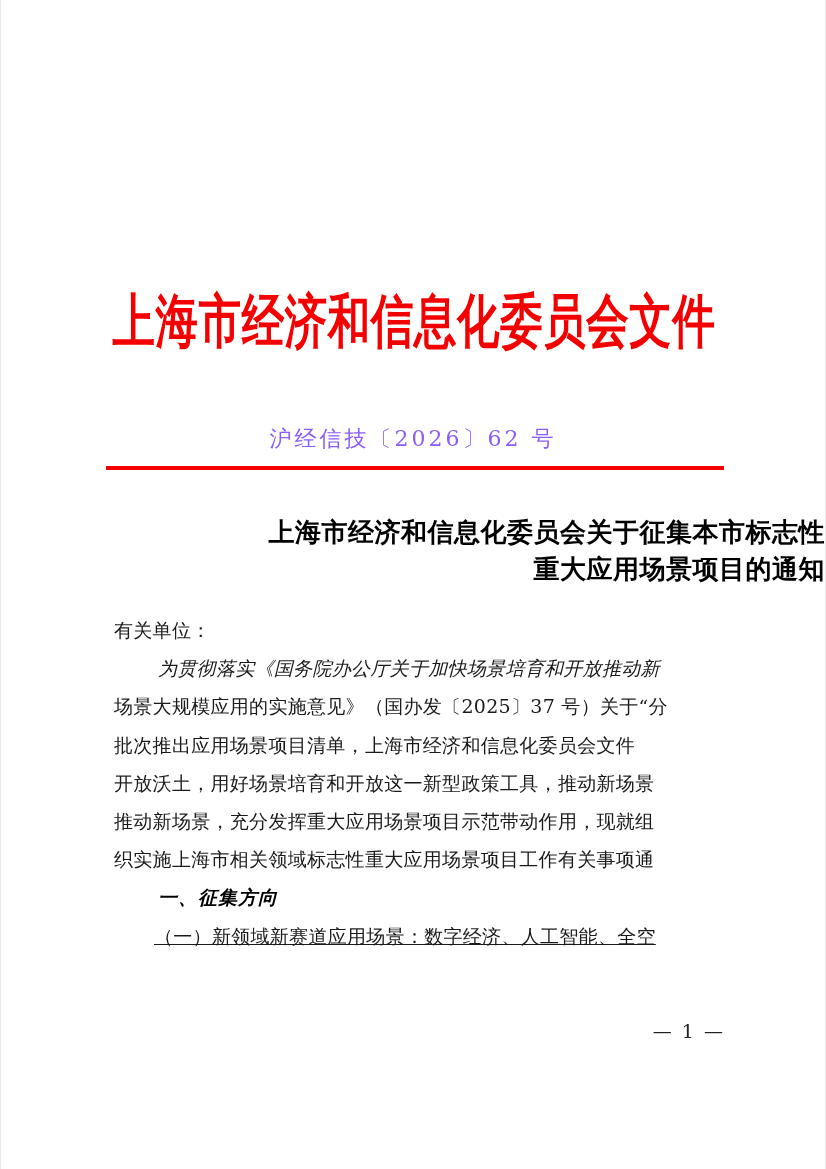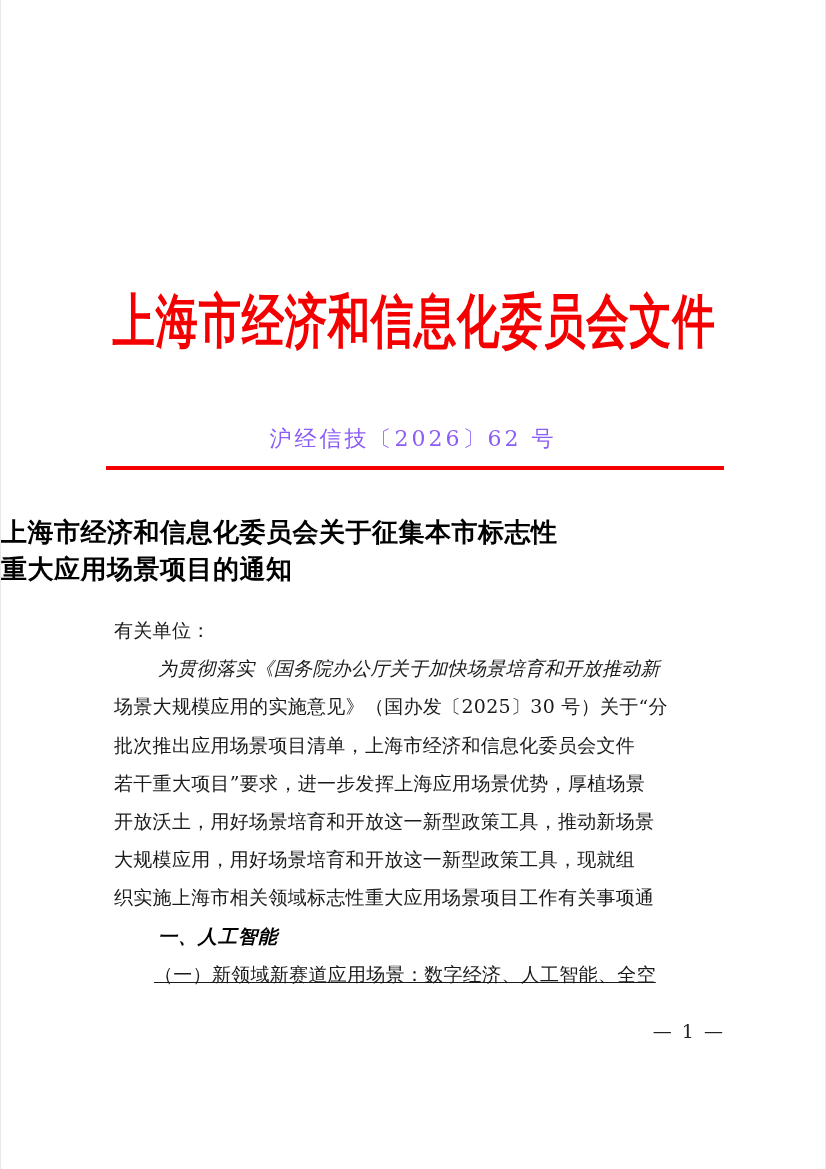--- a/index.html
+++ b/index.html
@@ -55,21 +55,21 @@
     width: 618px;
     height: 4px;
     background: #f40000;
   }
   
   .notice-title {
     position: absolute;
     top: 514px;
     left: 0;
     width: 100%;
-    text-align: left;
+    text-align: right;
     font-size: 26px;
     font-weight: bold;
     line-height: 37px;
     color: #000000;
     letter-spacing: 0.5px;
   }
   
   .body-block {
     position: absolute;
     top: 611px;
@@ -122,27 +122,26 @@
 
   <div class="notice-title">
     <div>上海市经济和信息化委员会关于征集本市标志性</div>
     <div>重大应用场景项目的通知</div>
   </div>
 
   <div class="body-block">
     <div class="line">有关单位：</div>
 
     <div class="line indent-2">为贯彻落实《国务院办公厅关于加快场景培育和开放推动新</div>
-    <div class="line">场景大规模应用的实施意见》（国办发〔2025〕30 号）关于“分</div>
+    <div class="line">场景大规模应用的实施意见》（国办发〔2025〕37 号）关于“分</div>
     <div class="line">批次推出应用场景项目清单，上海市经济和信息化委员会文件</div>
-    <div class="line">若干重大项目”要求，进一步发挥上海应用场景优势，厚植场景</div>
     <div class="line">开放沃土，用好场景培育和开放这一新型政策工具，推动新场景</div>
-    <div class="line">大规模应用，用好场景培育和开放这一新型政策工具，现就组</div>
+    <div class="line">推动新场景，充分发挥重大应用场景项目示范带动作用，现就组</div>
     <div class="line">织实施上海市相关领域标志性重大应用场景项目工作有关事项通</div>
 
-    <div class="line indent-2 section-heading">一、人工智能</div>
+    <div class="line indent-2 section-heading">一、征集方向</div>
 
     <div class="line indent-item">（一）新领域新赛道应用场景：数字经济、人工智能、全空</div>
   </div>
 
   <div class="page-number">— 1 —</div>
 
 </div>
 
 </body></html>

